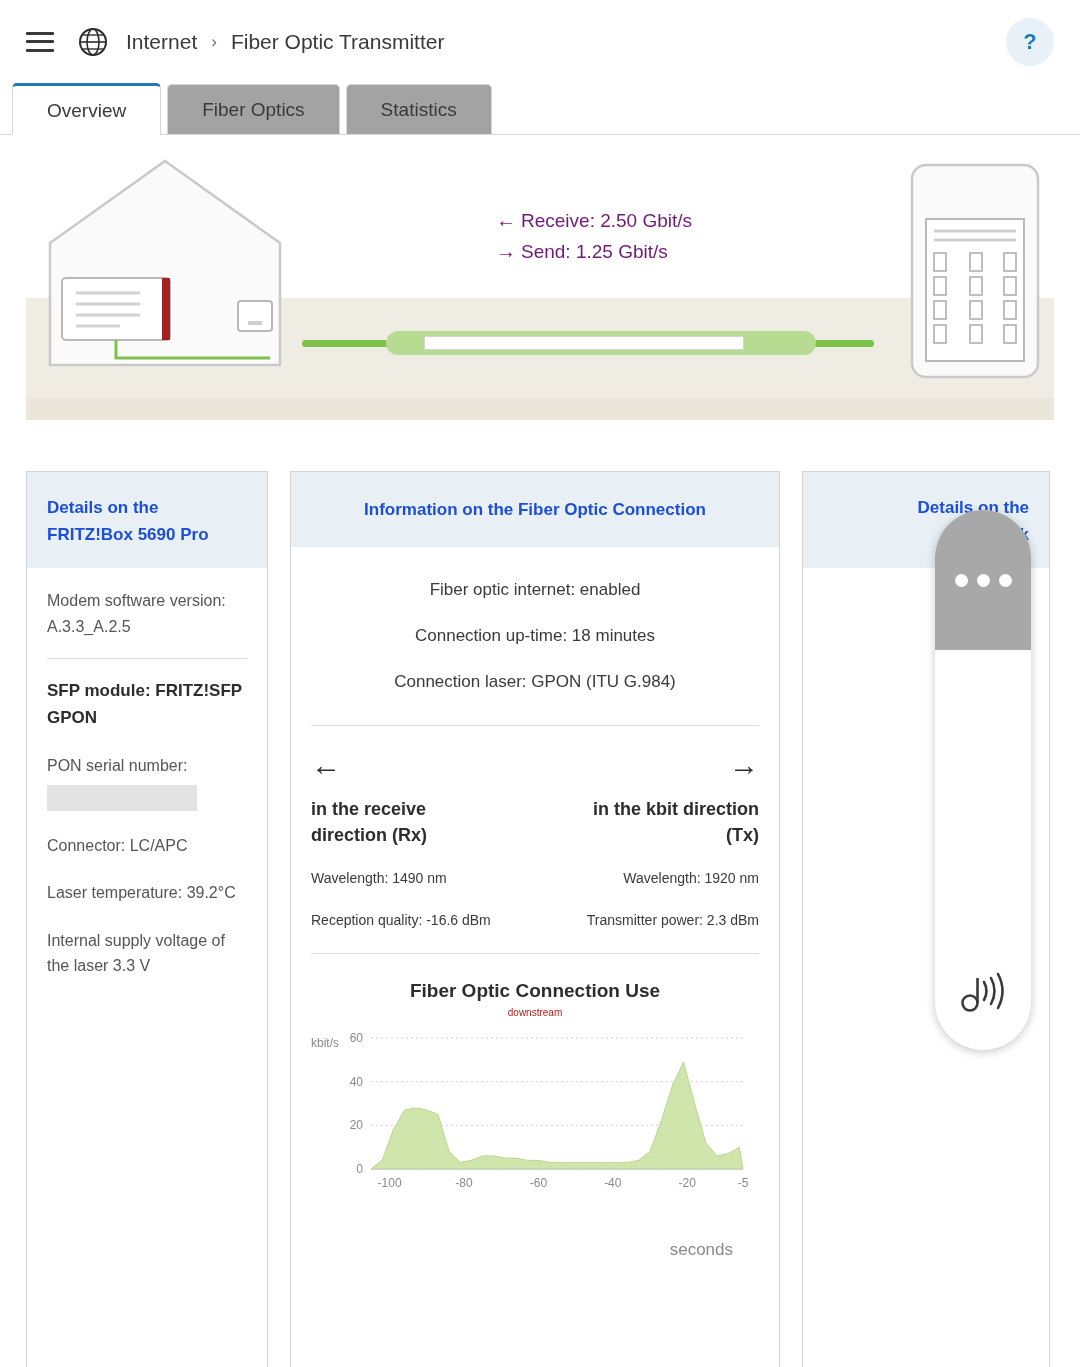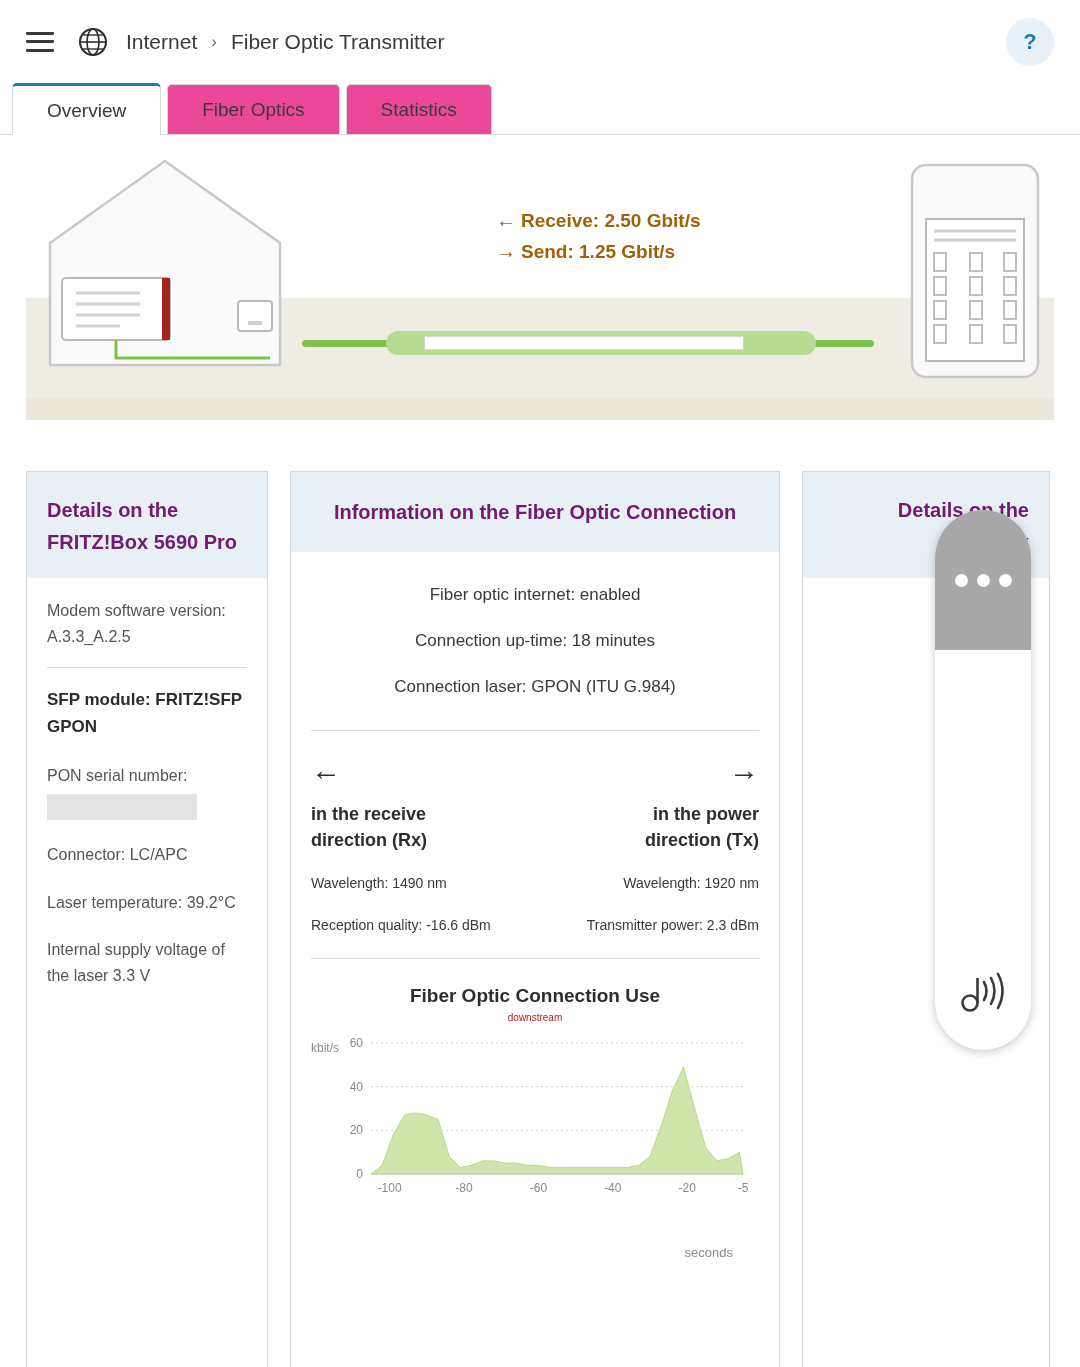--- a/index.html
+++ b/index.html
@@ -55,21 +55,21 @@
     height: 52px;
     align-items: flex-end;
     text-align: right;
   }
   .tab {
     height: 50px;
     padding: 0 34px;
     display: flex; align-items: center;
     font-size: 19px;
     color: #3a3a3a;
-    background: #ec4899;
+    background: #a3a3a3;
     border: 1px solid #d8d8d8;
     border-bottom: none;
     border-radius: 5px 5px 0 0;
     margin-right: 6px;
   }
   .tab.active {
     background: #ffffff;
     border-top: 3px solid #1f7ab5;
     position: relative;
     z-index: 2;
@@ -124,22 +124,21 @@
     left: 398px; width: 320px; top: 183px;
     height: 14px;
     background: #ffffff;
     border: 1px solid #d5d5d5;
   }
   .speeds {
     position: absolute;
     left: 470px; top: 52px;
     font-size: 19px;
     line-height: 31px;
-    color: #a16207;
-    font-weight: bold;
+    color: #701a75;
   }
   .speeds .arrow { font-size: 20px; margin-right: 5px; }
 
   
   .cards {
     display: flex;
     gap: 22px;
     margin: 28px 26px 0 26px;
     align-items: stretch;
   }
@@ -148,23 +147,23 @@
     background: #ffffff;
     flex: 0 0 auto;
     position: relative;
   }
   .card-left   { width: 242px; }
   .card-mid    { width: 490px; }
   .card-right  { width: 248px; }
   .card-head {
     background: #e8f0f6;
     padding: 22px 20px 20px 20px;
-    font-size: 20px;
+    font-size: 17px;
     font-weight: bold;
-    color: #701a75;
+    color: #1d4ed8;
     line-height: 1.6;
   }
   .card-mid .card-head { text-align: center; padding: 24px 18px; }
   .card-right .card-head { text-align: right; }
   .card-body { padding: 20px 20px 24px 20px; }
 
   .lt { font-size: 16px; color: #555; line-height: 1.6; }
   .lt-strong { font-size: 17px; font-weight: bold; color: #2d2d2d; line-height: 1.6; }
   .gap { height: 22px; }
   .hr { height: 1px; background: #d9d9d9; margin: 18px 0; }
@@ -184,21 +183,21 @@
   .dir-title.right { text-align: right; }
   .dir-vals { display: flex; justify-content: space-between; margin-top: 20px; }
   .dir-val { font-size: 14px; color: #3a3a3a; line-height: 1.55; width: 200px; }
   .dir-val.right { text-align: right; }
 
   
   .chart-title { text-align: center; font-size: 19px; font-weight: bold; color: #2d2d2d; margin-top: 26px; }
   .chart-sub { text-align: center; font-size: 10px; color: #b91c1c; margin-top: 5px; }
   .chart-wrap { position: relative; height: 190px; margin-top: 10px; }
   .chart-unit { position: absolute; left: 0px; top: 8px; font-size: 12px; color: #8a8a8a; }
-  .x-unit { text-align: right; font-size: 13px; color: #8a8a8a; padding-right: 26px; margin-top: 22px; }
+  .x-unit { text-align: right; font-size: 17px; color: #8a8a8a; padding-right: 26px; margin-top: 22px; }
 
   
   .bubble {
     position: absolute;
     right: 18px;
     top: 38px;
     width: 96px; height: 540px;
     border-radius: 48px;
     background: #ffffff;
     box-shadow: 0 2px 10px rgba(0,0,0,0.22);
@@ -337,21 +336,21 @@
         <div>Connection laser: GPON (ITU G.984)</div>
       </div>
       <div class="mid-hr"></div>
 
       <div class="dir-row">
         <div class="dir-arrow">←</div>
         <div class="dir-arrow">→</div>
       </div>
       <div class="dir-titles">
         <div class="dir-title">in the receive direction (Rx)</div>
-        <div class="dir-title right">in the power direction (Tx)</div>
+        <div class="dir-title right">in the kbit direction (Tx)</div>
       </div>
       <div class="dir-vals">
         <div class="dir-val">Wavelength: 1490 nm</div>
         <div class="dir-val right">Wavelength: 1920 nm</div>
       </div>
       <div class="dir-vals">
         <div class="dir-val">Reception quality: -16.6 dBm</div>
         <div class="dir-val right">Transmitter power: 2.3 dBm</div>
       </div>
 

